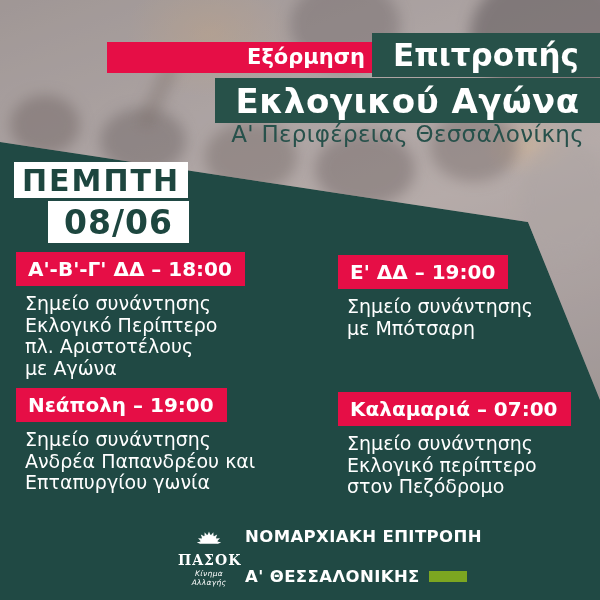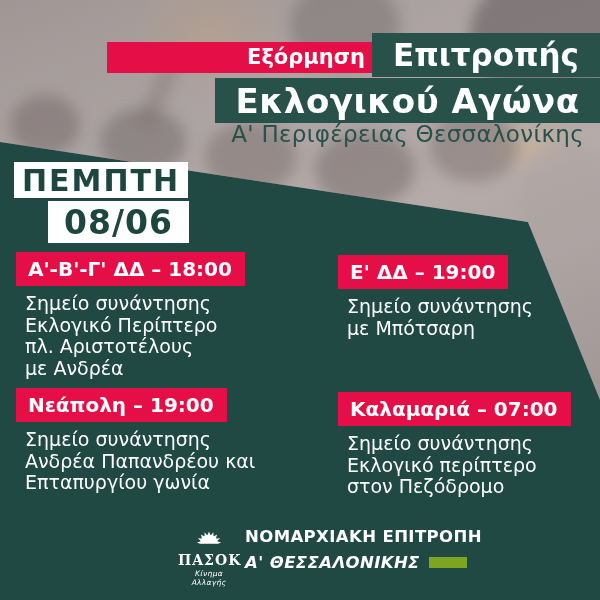--- a/index.html
+++ b/index.html
@@ -69,21 +69,21 @@
     font-weight:bold;font-size:20px;padding:5px 13px 5px 12px;
   }
   .lines{margin:7px 0 0 9px;color:#fff;font-size:19px;line-height:21.5px;}
   
   .logo{position:absolute;left:178px;top:519px;width:62px;text-align:center;color:#fff;}
   .logo .name{font-family:"DejaVu Serif","Liberation Serif",serif;
     font-weight:bold;font-size:14px;letter-spacing:1px;margin-top:1px;}
   .logo .tagline{font-size:7.5px;font-style:italic;letter-spacing:.3px;margin-top:1px;}
   .committee{position:absolute;left:245px;top:527px;color:#fff;font-weight:bold;
     font-size:16.5px;letter-spacing:.4px;}
-  .committee .row2{display:flex;align-items:center;margin-top:7px;font-style:italic;}
+  .committee .row2{display:flex;align-items:center;margin-top:21px;}
   .green-box{width:38px;height:11px;background:#7ca621;margin-left:9px;}
 </style>
 </head>
 <body>
 
 <div class="poster">
 
   <div class="photo">
     <div class="blob b-tr"></div>
     <div class="blob b-tc"></div>
@@ -115,21 +115,21 @@
   </div>
 
   <div class="event ev0">
     <div class="banner">
       <span>Α'-Β'-Γ' ΔΔ – 18:00</span>
     </div>
     <div class="lines">
       <div>Σημείο συνάντησης</div>
       <div>Εκλογικό Περίπτερο</div>
       <div>πλ. Αριστοτέλους</div>
-      <div>με Ανδρέα</div>
+      <div>με Αγώνα</div>
     </div>
   </div>
 
   <div class="event ev1">
     <div class="banner">
       <span>Ε' ΔΔ – 19:00</span>
     </div>
     <div class="lines">
       <div>Σημείο συνάντησης</div>
       <div>με Μπότσαρη</div>

